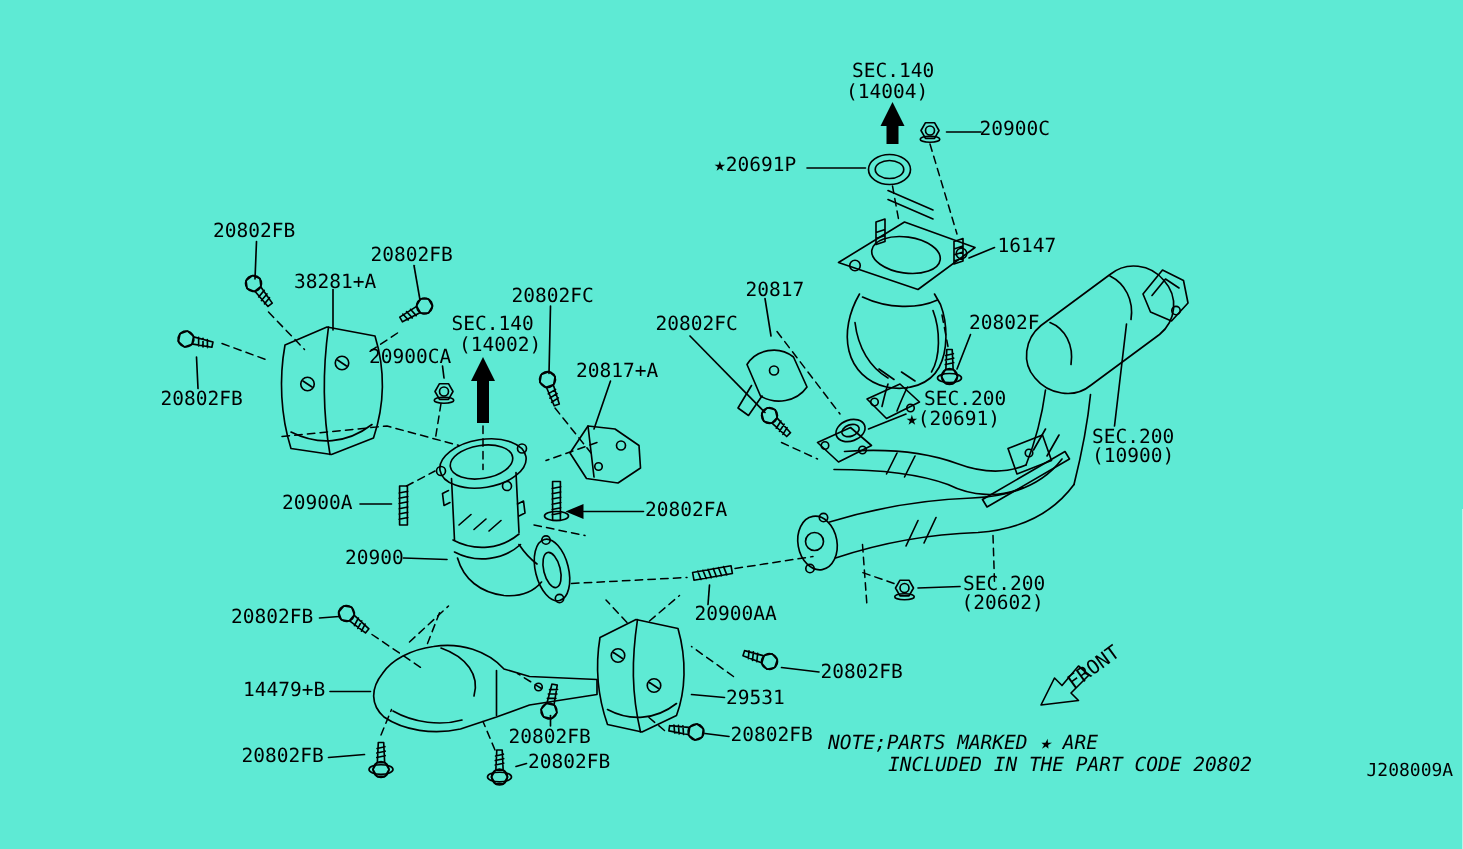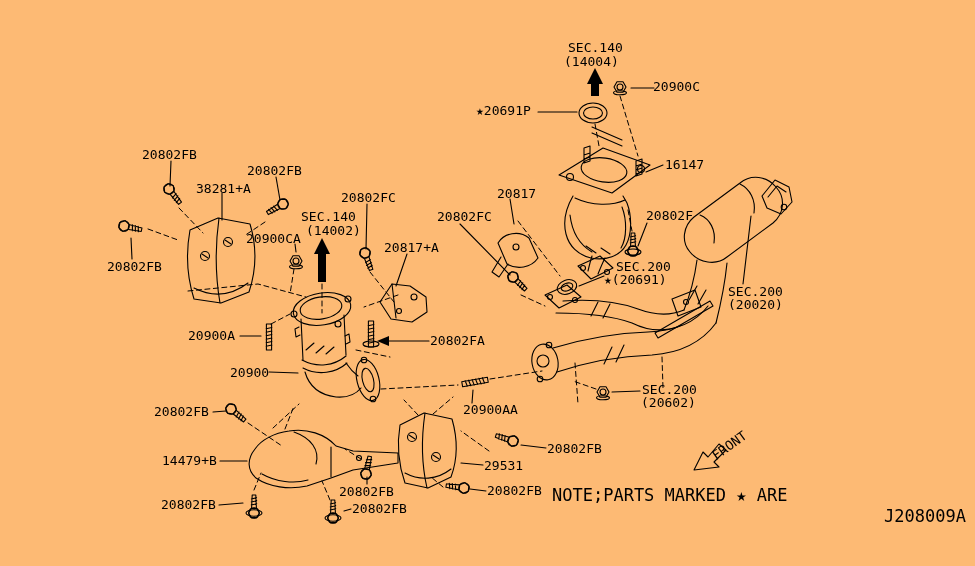--- a/index.html
+++ b/index.html
@@ -1,27 +1,27 @@
 <!DOCTYPE html>
 <html><head>
 <meta charset="utf-8">
 <style>
   html,body{margin:0;padding:0;background:#fff;}
-  #stage{position:relative;width:975px;height:566px;background:#fdba74;overflow:hidden;
+  #stage{position:relative;width:975px;height:566px;background:#5eead4;overflow:hidden;
          font-family:"DejaVu Sans Mono", monospace;text-align:center;}
   #art{position:absolute;left:0;top:0;z-index:1;}
   .ln{stroke:#000;fill:none;stroke-width:1.1;stroke-linecap:round;stroke-linejoin:round;}
   .dash{stroke-dasharray:5 3.5;stroke-width:1;}
   .solid-fill{fill:#000;stroke:none;}
   .lbl{position:absolute;z-index:2;font-size:13px;line-height:13px;color:#000;
        white-space:pre;letter-spacing:0px;}
   .lbl-front{position:absolute;z-index:2;font-size:13px;color:#000;white-space:pre;
        transform:rotate(-36deg);transform-origin:left bottom;}
-  .lbl-note{position:absolute;z-index:2;font-size:17px;line-height:13px;color:#000;white-space:pre;}
-  .lbl-code{position:absolute;z-index:2;font-size:17px;color:#000;white-space:pre;}
+  .lbl-note{position:absolute;z-index:2;font-size:13px;line-height:13px;color:#000;white-space:pre;font-style:italic;}
+  .lbl-code{position:absolute;z-index:2;font-size:12px;color:#000;white-space:pre;margin-left:27px;}
 </style>
 </head>
 <body>
 
 <div id="stage">
 
 <svg id="art" width="975" height="566" viewBox="0 0 975 566">
   <defs>
     <g id="bolt-icon">
       <circle cx="0" cy="0" r="5.3"></circle>
@@ -259,33 +259,34 @@
   <span class="lbl" style="left:301px;top:210px">SEC.140</span>
   <span class="lbl" style="left:306px;top:224px">(14002)</span>
   <span class="lbl" style="left:341px;top:191px">20802FC</span>
   <span class="lbl" style="left:497px;top:187px">20817</span>
   <span class="lbl" style="left:384px;top:241px">20817+A</span>
   <span class="lbl" style="left:437px;top:210px">20802FC</span>
   <span class="lbl" style="left:646px;top:209px">20802F</span>
   <span class="lbl" style="left:616px;top:260px">SEC.200</span>
   <span class="lbl" style="left:604px;top:273px">★(20691)</span>
   <span class="lbl" style="left:728px;top:285px">SEC.200</span>
-  <span class="lbl" style="left:728px;top:298px">(20020)</span>
+  <span class="lbl" style="left:728px;top:298px">(10900)</span>
   <span class="lbl" style="left:188px;top:329px">20900A</span>
   <span class="lbl" style="left:230px;top:366px">20900</span>
   <span class="lbl" style="left:430px;top:334px">20802FA</span>
   <span class="lbl" style="left:463px;top:403px">20900AA</span>
   <span class="lbl" style="left:642px;top:383px">SEC.200</span>
   <span class="lbl" style="left:641px;top:396px">(20602)</span>
   <span class="lbl" style="left:154px;top:405px">20802FB</span>
   <span class="lbl" style="left:162px;top:454px">14479+B</span>
   <span class="lbl" style="left:161px;top:498px">20802FB</span>
   <span class="lbl" style="left:339px;top:485px">20802FB</span>
   <span class="lbl" style="left:352px;top:502px">20802FB</span>
   <span class="lbl" style="left:484px;top:459px">29531</span>
   <span class="lbl" style="left:547px;top:442px">20802FB</span>
   <span class="lbl" style="left:487px;top:484px">20802FB</span>
 
   <span class="lbl-front" style="left:718px;top:448px">FRONT</span>
 
   <span class="lbl-note" style="left:552px;top:489px">NOTE;PARTS MARKED ★ ARE</span>
+  <span class="lbl-note" style="left:592px;top:504px">INCLUDED IN THE PART CODE 20802</span>
   <span class="lbl-code" style="left:884px;top:506px">J208009A</span>
 </div>
 
 </body></html>

